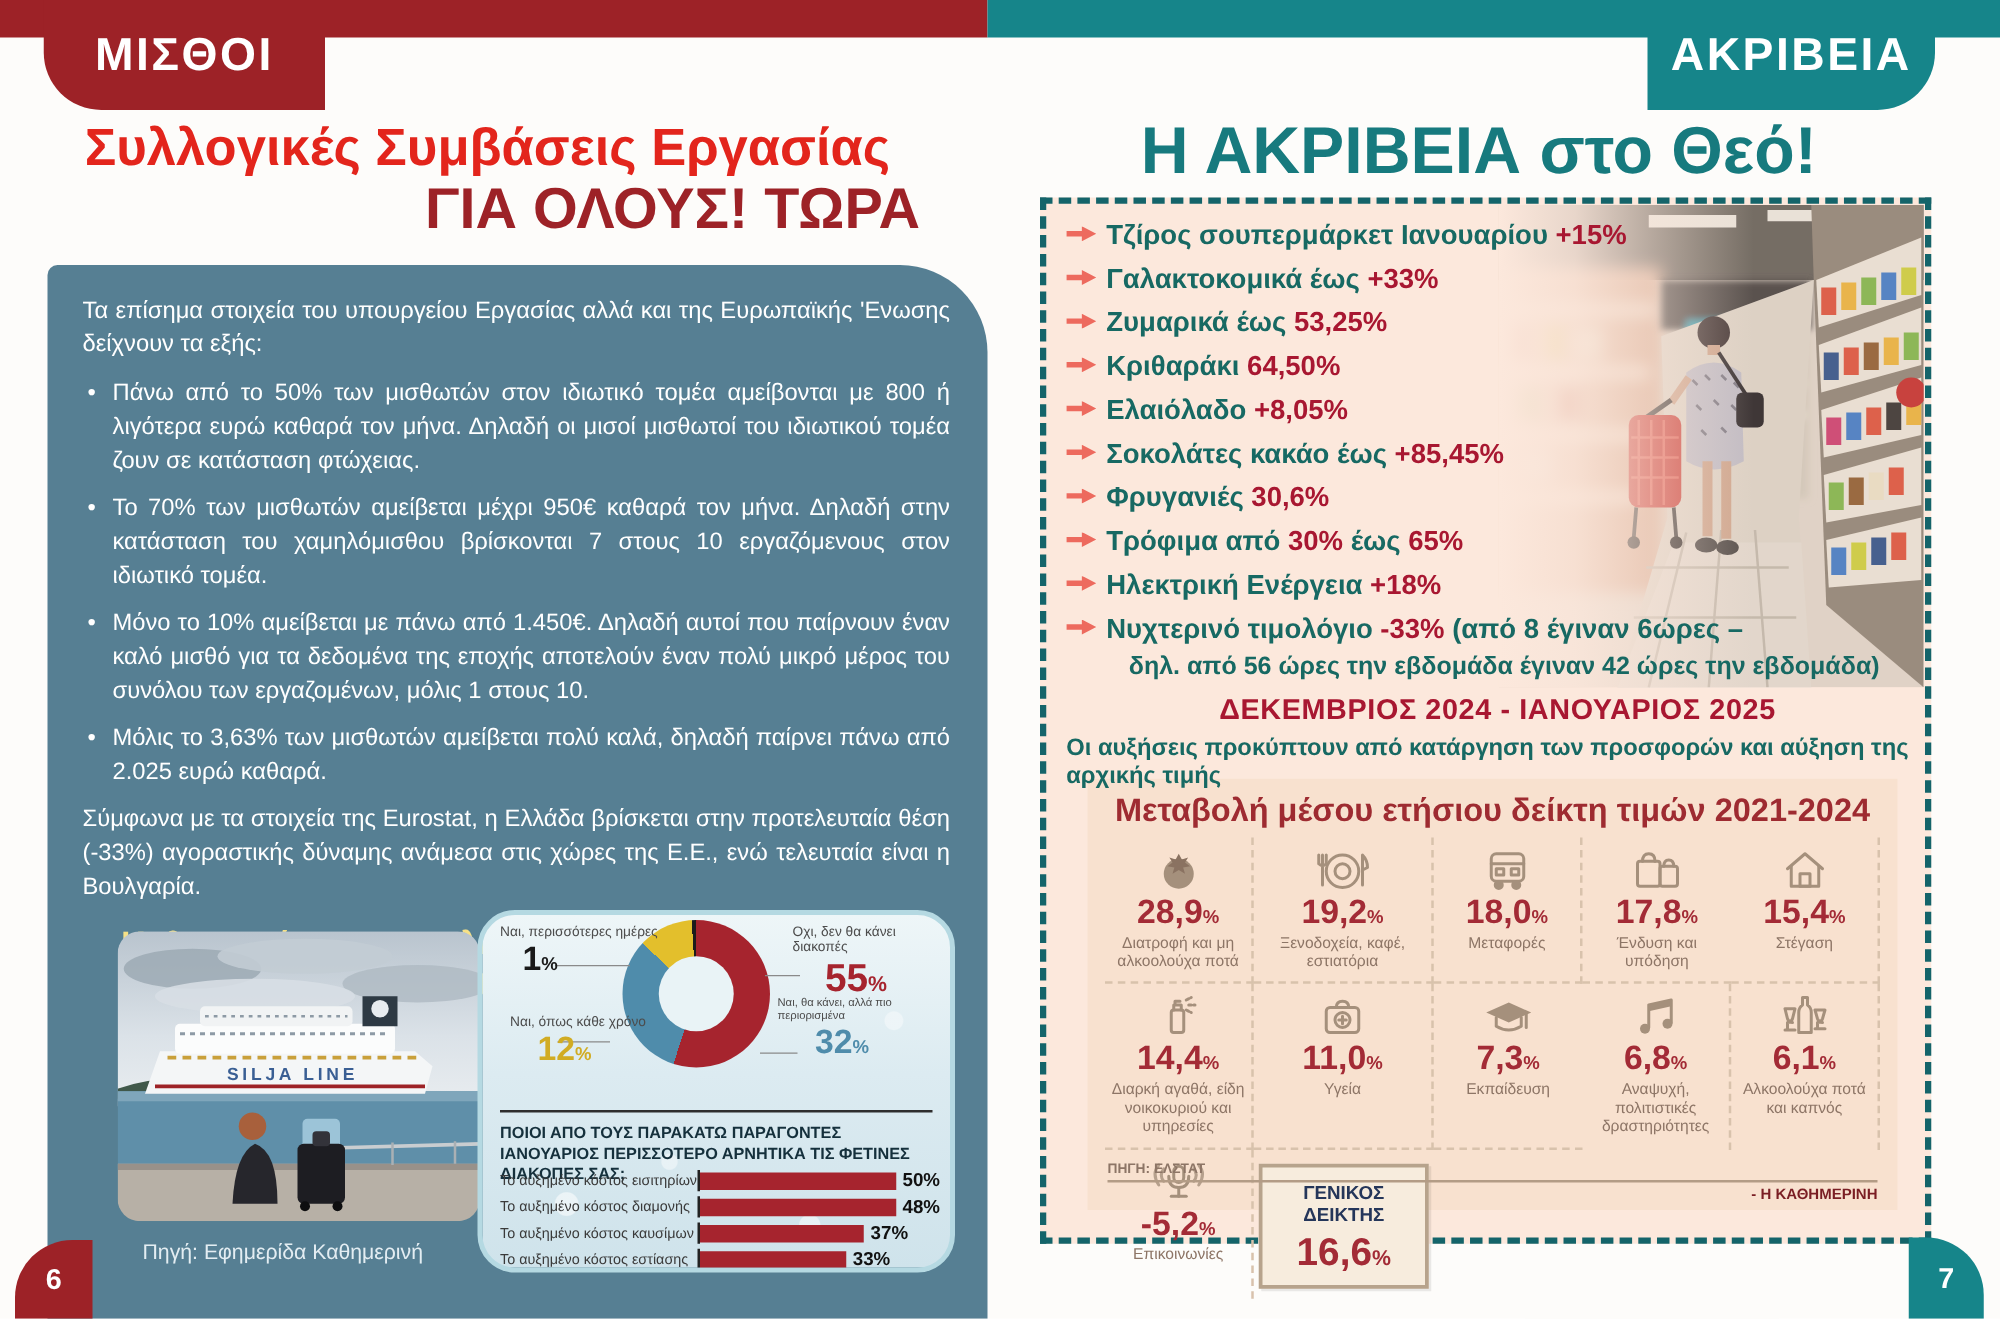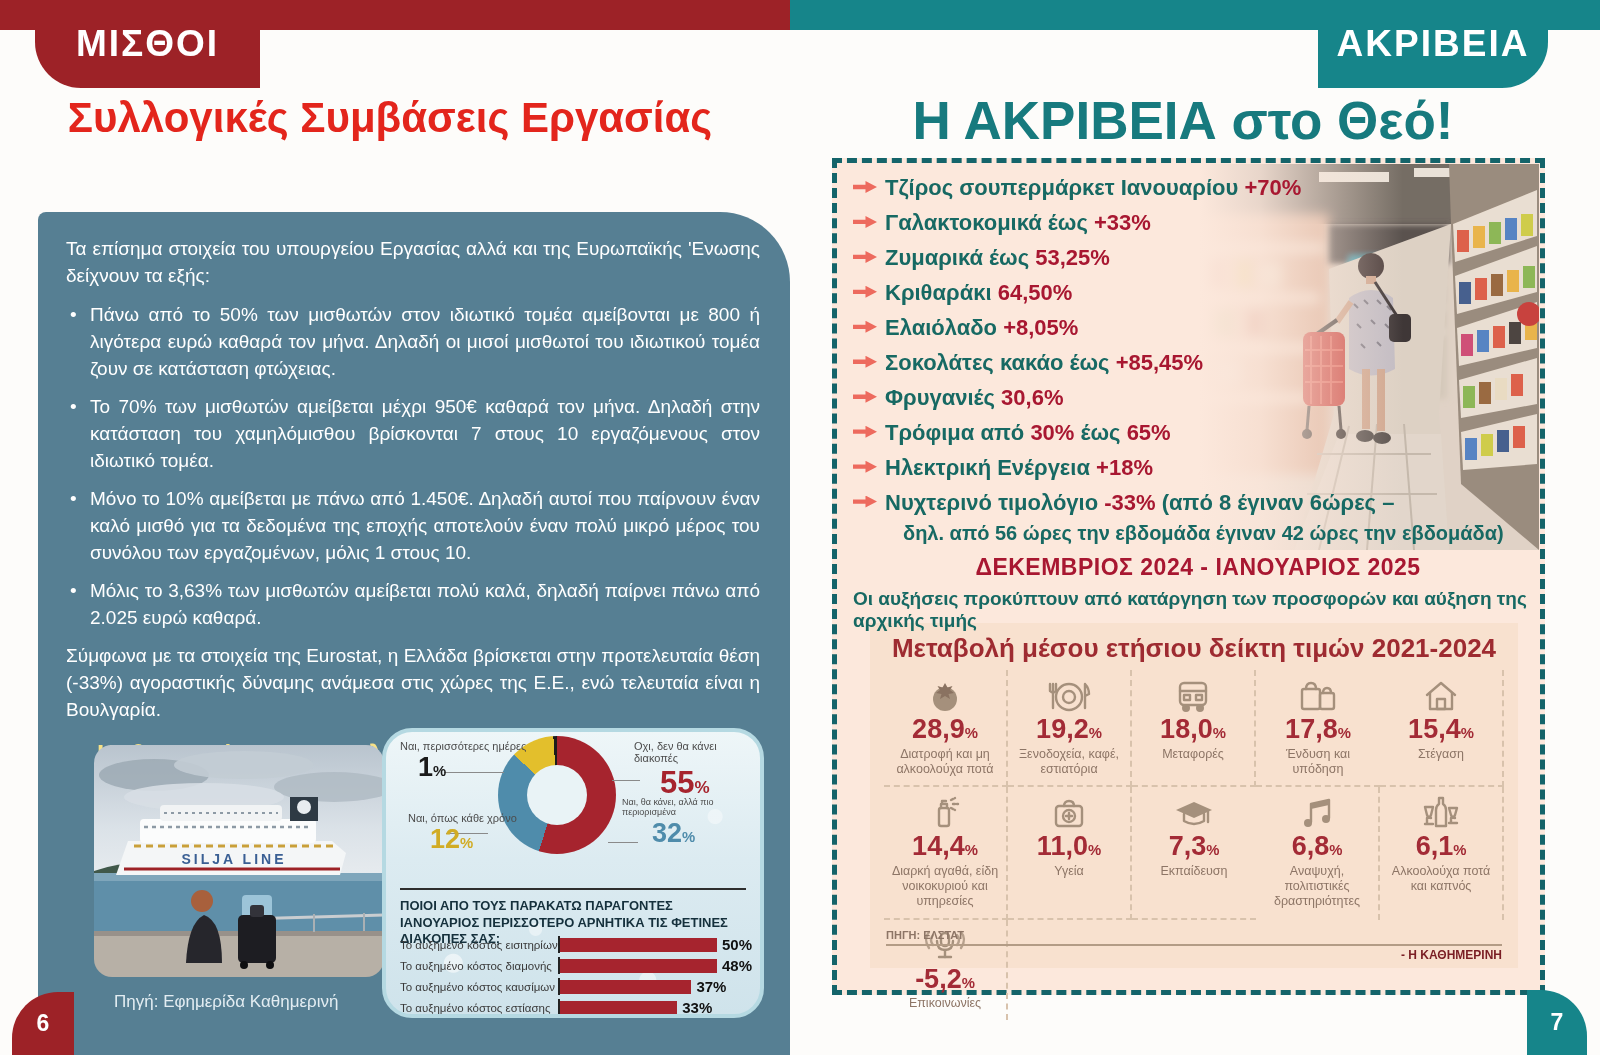--- a/index.html
+++ b/index.html
@@ -120,20 +120,21 @@
   <div class="strip strip-teal"></div>
   <div class="tab tab-left">
     <span>ΜΙΣΘΟΙ</span>
   </div>
   <div class="tab tab-right">
     <span>ΑΚΡΙΒΕΙΑ</span>
   </div>
 
   <div class="l-title">
     <span class="t1">Συλλογικές Συμβάσεις Εργασίας</span>
+    <span class="t2">ΓΙΑ ΟΛΟΥΣ! ΤΩΡΑ</span>
   </div>
 
   <div class="blue-box">
     <p>Τα επίσημα στοιχεία του υπουργείου Εργασίας αλλά και της Ευρωπαϊκής 'Ενωσης δείχνουν τα εξής:</p>
     <ul class="bullets">
       <li>Πάνω από το 50% των μισθωτών στον ιδιωτικό τομέα αμείβονται με 800 ή λιγότερα ευρώ καθαρά τον μήνα. Δηλαδή οι μισοί μισθωτοί του ιδιωτικού τομέα ζουν σε κατάσταση φτώχειας.</li>
       <li>Το 70% των μισθωτών αμείβεται μέχρι 950€ καθαρά τον μήνα. Δηλαδή στην κατάσταση του χαμηλόμισθου βρίσκονται 7 στους 10 εργαζόμενους στον ιδιωτικό τομέα.</li>
       <li>Μόνο το 10% αμείβεται με πάνω από 1.450€. Δηλαδή αυτοί που παίρνουν έναν καλό μισθό για τα δεδομένα της εποχής αποτελούν έναν πολύ μικρό μέρος του συνόλου των εργαζομένων, μόλις 1 στους 10.</li>
       <li>Μόλις το 3,63% των μισθωτών αμείβεται πολύ καλά, δηλαδή παίρνει πάνω από 2.025 ευρώ καθαρά.</li>
     </ul>
@@ -356,21 +357,21 @@
           <line x1="140" y1="242" x2="142" y2="266" stroke="#2e2e2e" stroke-width="3"></line>
           <circle cx="108" cy="270" r="5" fill="#1a1a1a"></circle>
           <circle cx="142" cy="270" r="5" fill="#1a1a1a"></circle>
         </g>
         <rect width="340" height="386" fill="#f0c0a8" opacity=".16"></rect>
       </svg>
       <div class="market-fade"></div>
     </div>
 
     <div class="price-list">
-      <div class="pitem"><span class="arrow"></span><span class="tseg">Τζίρος σουπερμάρκετ Ιανουαρίου</span> <span class="rseg">+70%</span></div>
+      <div class="pitem"><span class="arrow"></span><span class="tseg">Τζίρος σουπερμάρκετ Ιανουαρίου</span> <span class="rseg">+15%</span></div>
       <div class="pitem"><span class="arrow"></span><span class="tseg">Γαλακτοκομικά έως</span> <span class="rseg">+33%</span></div>
       <div class="pitem"><span class="arrow"></span><span class="tseg">Ζυμαρικά έως</span> <span class="rseg">53,25%</span></div>
       <div class="pitem"><span class="arrow"></span><span class="tseg">Κριθαράκι</span> <span class="rseg">64,50%</span></div>
       <div class="pitem"><span class="arrow"></span><span class="tseg">Ελαιόλαδο</span> <span class="rseg">+8,05%</span></div>
       <div class="pitem"><span class="arrow"></span><span class="tseg">Σοκολάτες κακάο έως</span> <span class="rseg">+85,45%</span></div>
       <div class="pitem"><span class="arrow"></span><span class="tseg">Φρυγανιές</span> <span class="rseg">30,6%</span></div>
       <div class="pitem"><span class="arrow"></span><span class="tseg">Τρόφιμα από</span> <span class="rseg">30%</span> <span class="tseg">έως</span> <span class="rseg">65%</span></div>
       <div class="pitem"><span class="arrow"></span><span class="tseg">Ηλεκτρική Ενέργεια</span> <span class="rseg">+18%</span></div>
       <div class="pitem"><span class="arrow"></span><span class="tseg">Νυχτερινό τιμολόγιο</span> <span class="rseg">-33%</span> <span class="tseg">(από 8 έγιναν 6ώρες –</span></div>
       <div class="cont">δηλ. από 56 ώρες την εβδομάδα έγιναν 42 ώρες την εβδομάδα)</div>
@@ -516,20 +517,29 @@
                 <line x1="24" y1="23" x2="24" y2="30"></line>
                 <line x1="18" y1="30" x2="30" y2="30"></line>
                 <path d="M12 8 q-4 5 0 10 M8 5 q-6 7 0 16" opacity=".8"></path>
                 <path d="M36 8 q4 5 0 10 M40 5 q6 7 0 16" opacity=".8"></path>
               </svg>
           </div>
           <div class="cval"><span>-5,2</span><span class="pct">%</span></div>
           <div class="clbl">Επικοινωνίες</div>
         </div>
 
+        <div class="cell">
+          <div class="gbox">
+            <div class="glab">
+              <div>ΓΕΝΙΚΟΣ</div>
+              <div>ΔΕΙΚΤΗΣ</div>
+            </div>
+            <div class="gval"><span>16,6</span><span class="pct">%</span></div>
+          </div>
+        </div>
       </div>
 
       <div class="e-footer">
         <div class="src">ΠΗΓΗ: ΕΛΣΤΑΤ</div>
         <div class="e-line"></div>
         <div class="credit">- Η ΚΑΘΗΜΕΡΙΝΗ</div>
       </div>
     </div>
   </div>
 

